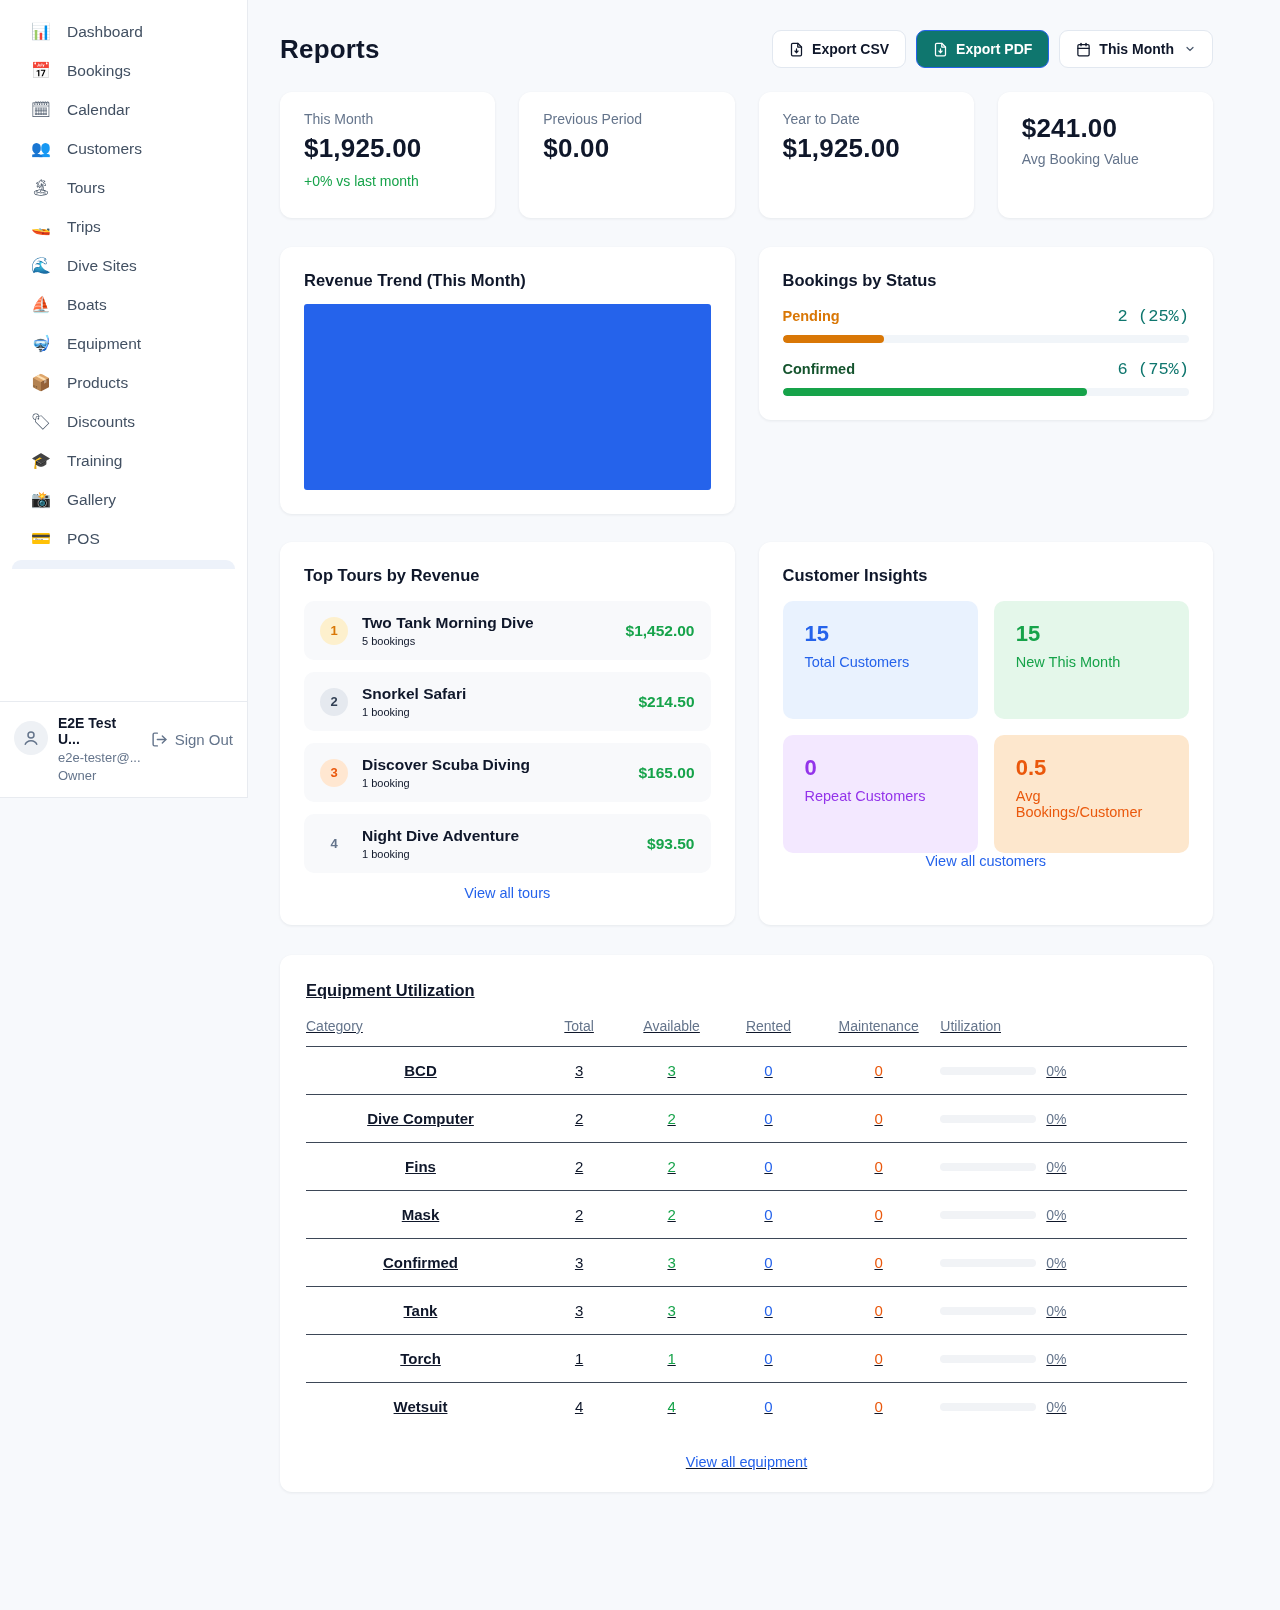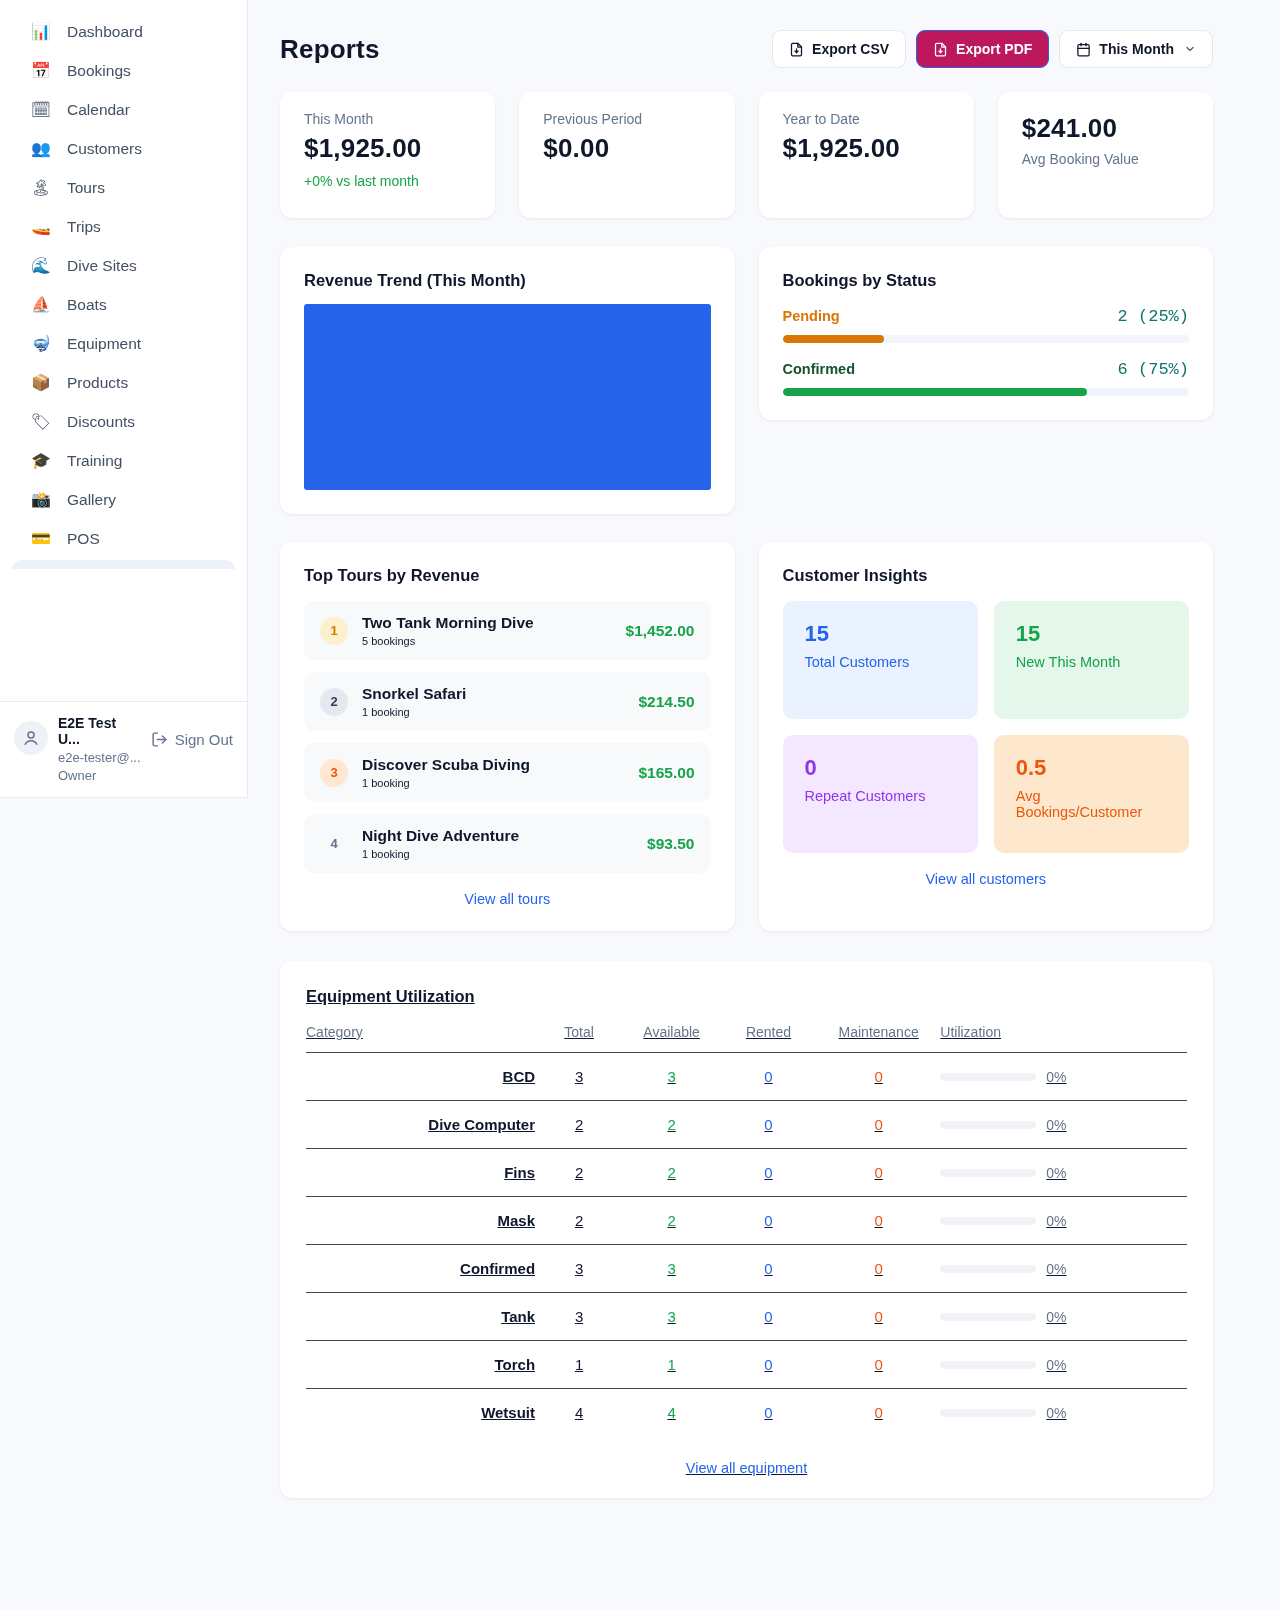--- a/index.html
+++ b/index.html
@@ -44,21 +44,21 @@
   .main { margin-left:248px; padding:30px 67px 0 32px; }
   .header-row { display:flex; align-items:center; justify-content:space-between; }
   .page-title { font-size:26px; font-weight:800; letter-spacing:.2px; }
   .actions { display:flex; gap:10px; }
   .btn {
     display:inline-flex; align-items:center; gap:8px; height:38px; padding:0 16px;
     border-radius:9px; border:1px solid #e2e8f0; background:#fff;
     font-size:14px; font-weight:700; color:#0f172a; cursor:pointer;
   }
   .btn svg { flex:none; }
-  .btn-primary { background:#be185d; border-color:#2563eb; color:#fff; }
+  .btn-primary { background:#0f766e; border-color:#2563eb; color:#fff; }
   .chev { margin-left:2px; }
   
   .card { background:#fff; border-radius:12px; box-shadow:0 1px 3px rgba(15,23,42,.07); }
   .stats { display:grid; grid-template-columns:repeat(4,1fr); gap:24px; margin-top:24px; }
   .stat-card { padding:19px 24px; min-height:126px; }
   .stat-label { font-size:14px; color:#64748b; }
   .stat-value { font-size:26px; font-weight:800; margin-top:6px; letter-spacing:.2px; }
   .stat-delta { font-size:14px; color:#16a34a; margin-top:9px; }
   .row2 { display:grid; grid-template-columns:1fr 1fr; gap:24px; margin-top:29px; align-items:start; }
   .row3 { display:grid; grid-template-columns:1fr 1fr; gap:24px; margin-top:28px; }
@@ -79,34 +79,34 @@
     border-radius:10px; padding:13px 16px; margin-bottom:12px;
   }
   .rank {
     width:28px; height:28px; border-radius:50%; flex:none;
     display:flex; align-items:center; justify-content:center;
     font-size:13px; font-weight:700;
   }
   .tour-name { font-size:15.5px; font-weight:700; }
   .tour-sub { font-size:11px; color:#0f172a; margin-top:3px; }
   .tour-amt { margin-left:auto; font-size:15.5px; font-weight:700; color:#16a34a; }
-  .view-link { display:block; text-align:center; color:#2563eb; font-size:14.5px; margin-top:18px; cursor:pointer; text-decoration:none; }
+  .view-link { display:block; text-align:center; color:#2563eb; font-size:14.5px; cursor:pointer; text-decoration:none; }
   
   .insight-grid { display:grid; grid-template-columns:1fr 1fr; gap:16px; margin-top:16px; }
   .insight { border-radius:10px; padding:20px 22px; min-height:118px; }
   .insight-value { font-size:22px; font-weight:800; }
   .insight-label { font-size:14.5px; margin-top:7px; }
   
   .equip { margin-top:30px; padding:26px 26px 22px; margin-bottom:75px;text-decoration:underline; }
   table { width:100%; border-collapse:collapse; margin-top:18px; }
   th { font-size:14px; color:#64748b; font-weight:400; text-align:center; padding:0 0 12px; border-bottom:1px solid #3d4757; }
   th.left { text-align:left; }
   td { padding:15px 0; border-bottom:1px solid #3d4757; font-size:15px; text-align:center; }
   tr:last-child td { border-bottom:none; }
-  td.cat { text-align:right; font-weight:700; }
+  td.cat { text-align:center; font-weight:700; }
   td.c-av { color:#16a34a; }
   td.c-rent { color:#2563eb; }
   td.c-maint { color:#ea580c; }
   td.util { text-align:left; }
   .util-wrap { display:flex; align-items:center; gap:10px; }
   .util-bar { width:96px; height:8px; border-radius:99px; background:#f1f3f6; }
   .util-pct { font-size:14px; color:#64748b; }
   .col-cat{width:26%}.col-n{width:10%}.col-n2{width:11%}.col-m{width:14%}
 </style>
 </head>

